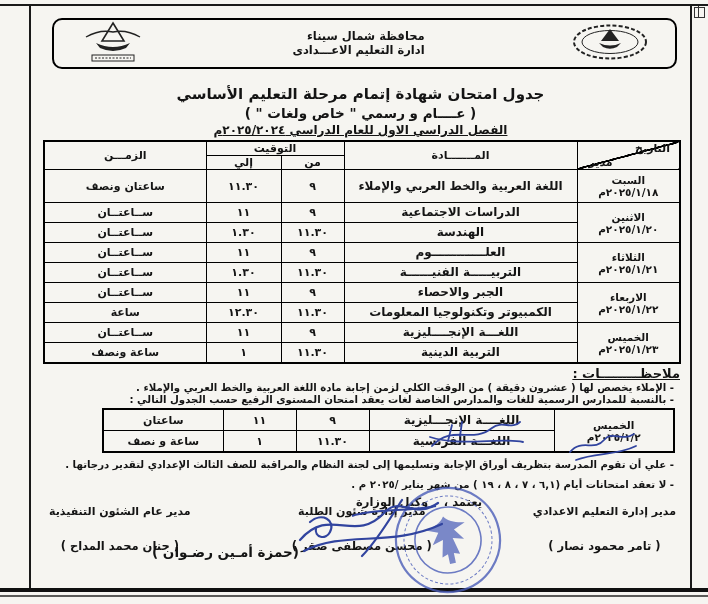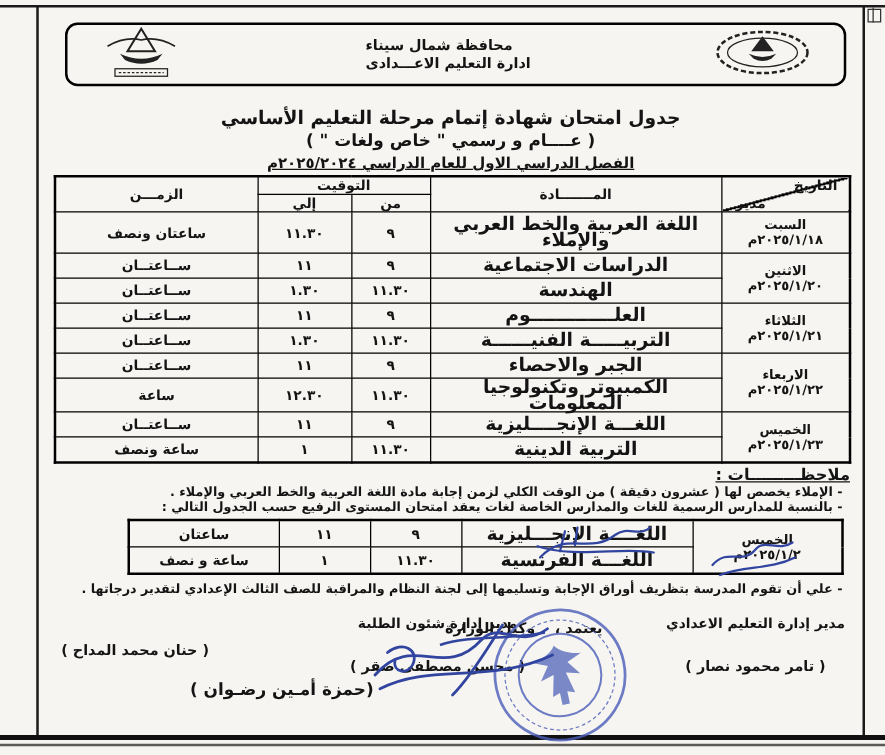--- a/index.html
+++ b/index.html
@@ -17,35 +17,35 @@
   .botline2{position:absolute;top:595px;left:0;width:708px;height:2px;background:#5a5a58;}
   .corner{position:absolute;left:694px;top:7px;width:9px;height:9px;border:1px solid #333;}
   .corner:after{content:"";position:absolute;left:3px;top:-2px;width:1px;height:12px;background:#333;}
 
   .content{position:absolute;left:33px;top:12px;width:655px;}
 
   .header-box{
     margin:6px 11px 0 19px;height:47px;border:2px solid #000;border-radius:10px;
     display:flex;align-items:center;justify-content:space-between;padding:0 22px;overflow:hidden;background:transparent;
   }
-  .org-text{text-align:left;font-weight:bold;font-size:11.5px;line-height:13.5px;}
+  .org-text{text-align:right;font-weight:bold;font-size:11.5px;line-height:13.5px;}
   .org-text span{display:block;}
 
   .title-block{text-align:center;margin-top:16px;}
   .t1{font-size:15px;font-weight:bold;}
   .t2{font-size:13.5px;font-weight:bold;margin-top:2px;}
   .t3{font-size:12px;font-weight:bold;margin-top:2px;text-decoration:underline;}
 
   table{border-collapse:collapse;table-layout:fixed;}
   th,td{border:1.4px solid #000;font-weight:bold;text-align:center;vertical-align:middle;padding:0;}
   .main-table{margin:3px 7px 0 12px;width:636px;border:2px solid #000;}
   .main-table thead th{font-size:11px;height:13px;}
   .r-tall td{height:32px;}
   .r-std td{height:19px;}
-  td.subj{font-size:15px;line-height:13px;padding:0 4px;}
+  td.subj{font-size:12px;line-height:13px;padding:0 4px;}
   td.tm{font-size:11px;}
   td.dur{font-size:11px;}
   td.day{font-size:10.5px;line-height:12px;}
   td.day .dayname,td.day .daydate{display:block;}
 
   th.daycell{
     position:relative;
     background:linear-gradient(to bottom right,
       transparent calc(50% - 1px), #000 calc(50% - 1px),
       #000 calc(50% + 1px), transparent calc(50% + 1px));
@@ -245,32 +245,34 @@
         <td class="subj">اللغـــة الفرنسية</td>
         <td class="tm">١١.٣٠</td>
         <td class="tm">١</td>
         <td class="dur">ساعة و نصف</td>
       </tr>
     </tbody>
   </table>
 
   <div class="notes" style="margin-top:6px">
     <div class="note">-    علي أن  تقوم المدرسة بتظريف أوراق الإجابة وتسليمها إلى لجنة النظام والمراقبة للصف الثالث الإعدادي لتقدير درجاتها .</div>
+    <div class="note" style="margin-top:9px">-   لا تعقد امتحانات أيام (٦,١ ، ٧ ، ٨ ، ١٩ ) من شهر يناير /٢٠٢٥ م .</div>
   </div>
 
   <div class="sigrow">
     <div class="sig">
       <span>مدير إدارة التعليم الاعدادي</span>
       <span class="sig-name">( تامر محمود نصار  )</span>
     </div>
     <div class="sig">
       <span>مدير إدارة شئون الطلبة</span>
       <span class="sig-name">( محسن مصطفى صقر )</span>
     </div>
     <div class="sig">
+      <span>مدير عام الشئون التنفيذية</span>
       <span class="sig-name">( حنان محمد المداح )</span>
     </div>
   </div>
 </div>
 
 <div class="approve">
   <span>يعتمد ،</span>
   <span>وكيل الوزارة</span>
 </div>
 <div class="final-name">(حمزة أمـين رضـوان )</div>

